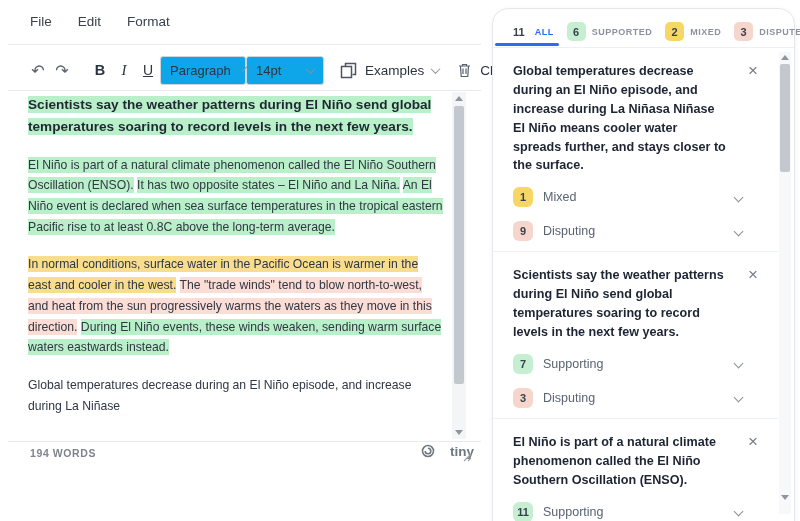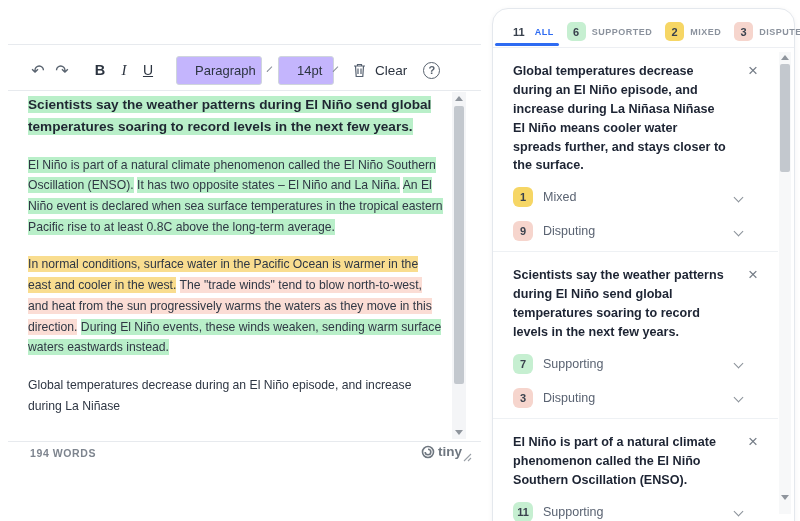--- a/index.html
+++ b/index.html
@@ -15,21 +15,21 @@
   .menubar{position:absolute;left:30px;top:14px;display:flex;gap:26px;}
   .menu-item{font-size:13.5px;color:#39424d;cursor:default;}
   .rule{position:absolute;left:8px;width:473px;height:1px;background:#e7eaee;}
 
   
   .toolbar{position:absolute;left:26px;top:53px;height:34px;display:flex;align-items:center;}
   .tb-btn{color:#59636f;font-size:16px;width:24px;text-align:center;cursor:pointer;}
   .tb-b{font-weight:700;font-size:14.5px;color:#2c3440;}
   .tb-i{font-style:italic;font-family:"Liberation Serif",serif;font-size:15px;color:#2c3440;}
   .tb-u{text-decoration:underline;font-size:14px;color:#2c3440;}
-  .tb-select{border:1px solid #cfd5dc;border-radius:3px;height:29px;padding:0 18px;display:flex;align-items:center;gap:13px;color:#2c3440;font-size:13px;margin-left:16px;cursor:pointer;background:#c4b5fd;}
+  .tb-select{border:1px solid #cfd5dc;border-radius:3px;height:29px;padding:0 9px;display:flex;align-items:center;gap:13px;color:#2c3440;font-size:13px;margin-left:0;cursor:pointer;background:#0ea5e9;}
   .chev{width:7px;height:7px;border-right:1.6px solid #8a919b;border-bottom:1.6px solid #8a919b;transform:rotate(45deg) translate(-1px,-1px);}
   .tb-group{display:flex;align-items:center;gap:8px;margin-left:16px;color:#2c3440;font-size:13.5px;cursor:pointer;}
   .help-circle{width:17px;height:17px;border:1.4px solid #59636f;border-radius:50%;color:#59636f;font-size:11px;font-weight:700;display:flex;align-items:center;justify-content:center;margin-left:16px;cursor:pointer;}
 
   
   .document{position:absolute;left:28px;top:94px;width:416px;height:344px;overflow:hidden;font-size:12.2px;line-height:1.7;color:#2f3744;cursor:text;}
   .doc-heading{font-size:13.6px;font-weight:700;line-height:1.6;color:#1f2732;margin:8px 0 26px 0;}
   .document p{margin:0 0 17px 0;}
   .hl-green{background:var(--hl-green);padding:1px 0;box-decoration-break:clone;-webkit-box-decoration-break:clone;}
   .hl-yellow{background:var(--hl-yellow);padding:1px 0;box-decoration-break:clone;-webkit-box-decoration-break:clone;}
@@ -39,21 +39,21 @@
   
   .vscroll{position:absolute;background:#f4f5f7;}
   .vs-editor{left:452px;top:92px;width:14px;height:347px;}
   .vs-thumb{position:absolute;left:2px;width:10px;background:#c3c8ce;border-radius:2px;}
   .tri-up{position:absolute;left:3px;width:0;height:0;border-left:4px solid transparent;border-right:4px solid transparent;border-bottom:5px solid #8f959d;}
   .tri-down{position:absolute;left:3px;width:0;height:0;border-left:4px solid transparent;border-right:4px solid transparent;border-top:5px solid #8f959d;}
 
   
   .statusbar-rule{top:441px;}
   .word-count{position:absolute;left:30px;top:447px;font-size:10.5px;letter-spacing:.6px;color:#7d848e;font-weight:bold;}
-  .brand{position:absolute;left:421px;top:444px;display:flex;align-items:center;gap:3px;color:#6f7780;font-weight:700;font-size:13.5px;cursor:pointer;}
+  .brand{position:absolute;left:421px;top:444px;display:flex;align-items:flex-start;gap:15px;color:#6f7780;font-weight:700;font-size:13.5px;cursor:pointer;}
   .resize-handle{position:absolute;left:463px;top:448px;cursor:nwse-resize;}
 
   
   .analyze{position:absolute;left:34px;top:464px;height:36px;padding:0 22px;border-radius:20px;background:var(--analyze);display:flex;align-items:center;gap:12px;font-weight:700;font-size:13.5px;color:#15100a;cursor:pointer;border:none;}
   .chev-right{width:7px;height:7px;border-right:2.2px solid #15100a;border-top:2.2px solid #15100a;transform:rotate(45deg);}
 
   
   .panel{position:absolute;left:492px;top:8px;width:303px;height:540px;background:#fff;border:1px solid #e4e8ed;border-radius:16px;box-shadow:0 1px 5px rgba(20,30,50,.05);}
   .tabs{position:absolute;left:16px;top:13px;display:flex;align-items:center;gap:13px;}
   .tab{display:flex;align-items:center;gap:6px;cursor:pointer;}
@@ -76,35 +76,48 @@
   .evi-label{font-size:12.5px;color:#5a6372;}
   .evi-chev{margin-left:auto;width:7px;height:7px;border-right:1.7px solid #8a9199;border-bottom:1.7px solid #8a9199;transform:rotate(45deg);margin-right:2px;}
 
   .vs-panel{left:779px;top:52px;width:12px;height:462px;background:#f7f8f9;}
 </style>
 </head>
 <body>
 
 <div class="app">
 
+  <div class="menubar">
+      <span class="menu-item">File</span>
+      <span class="menu-item">Edit</span>
+      <span class="menu-item">Format</span>
+    </div>
   <div class="rule" style="top:44px"></div>
 
   <div class="toolbar">
     <span class="tb-btn">↶</span>
     <span class="tb-btn">↷</span>
     <span class="tb-btn tb-b" style="margin-left:14px">B</span>
     <span class="tb-btn tb-i">I</span>
     <span class="tb-btn tb-u">U</span>
     <span class="tb-select" style="width:86px">
       <span>Paragraph</span>
       <span class="chev" style="margin-left:auto"></span>
     </span>
-    <span class="tb-select" style="width:56px">
+    <span class="tb-select" style="width:78px">
       <span>14pt</span>
       <span class="chev" style="margin-left:auto"></span>
+    </span>
+    <span class="tb-group">
+      <svg width="17" height="17" viewBox="0 0 17 17">
+          <path d="M5.5 4.5v-3h10v11h-3" stroke="#4c5661" stroke-width="1.5" fill="none"></path>
+          <rect x="1.5" y="4.5" width="10" height="11" fill="#fff" stroke="#4c5661" stroke-width="1.5"></rect>
+        </svg>
+      <span>Examples</span>
+      <span class="chev"></span>
     </span>
     <span class="tb-group" style="margin-left:18px">
       <svg width="15" height="16" viewBox="0 0 15 16">
           <path d="M2 4h11M5.5 4V2.5h4V4M3.5 4l.7 10.5h6.6L11.5 4M6 6.5v5.5M9 6.5v5.5" stroke="#566170" stroke-width="1.2" fill="none"></path>
         </svg>
       <span>Clear</span>
     </span>
     <span class="help-circle">?</span>
   </div>
   <div class="rule" style="top:90px"></div>

